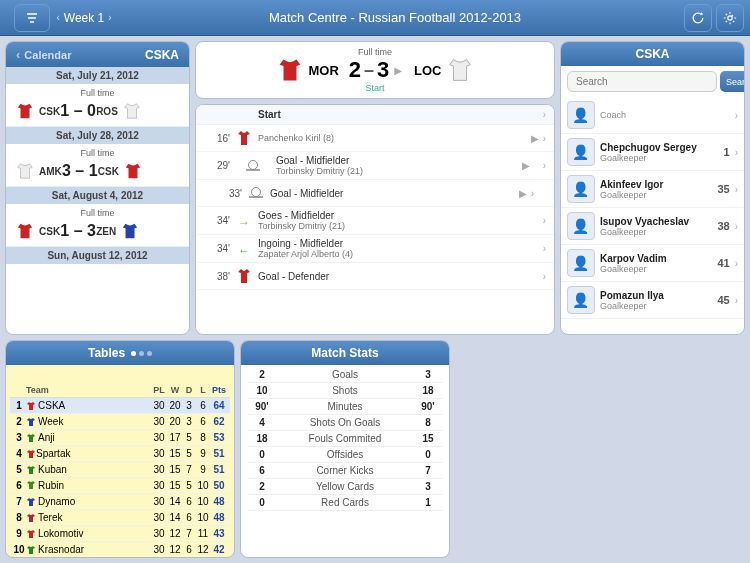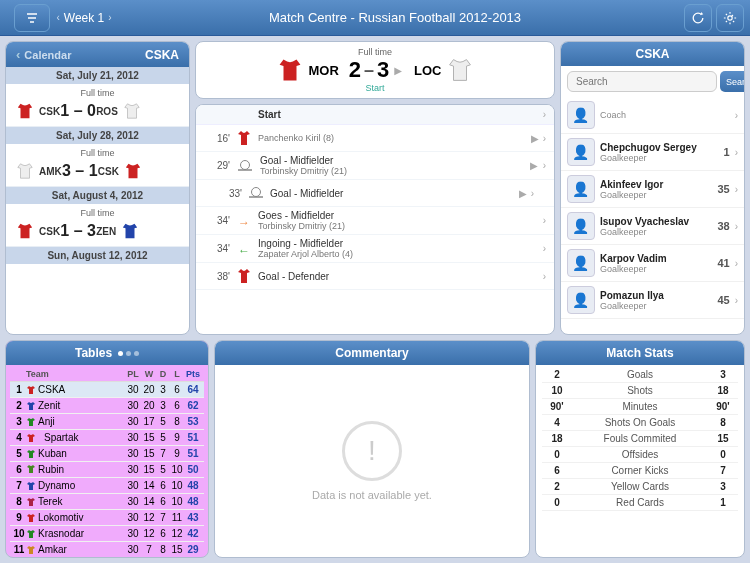--- a/index.html
+++ b/index.html
@@ -233,21 +233,21 @@
                 <path d="M5 1 L2 4 L5 5 L5 15 L11 15 L11 5 L14 4 L11 1 Q9 3 8 3 Q7 3 5 1Z" fill="#cc2222"></path>
               </svg>
           </div>
           <div style="flex:1;">
             <div style="font-size:9px; color:#777;">Panchenko Kiril (8)</div>
           </div>
           <span style="font-size:10px; color:#aaa;">▶</span>
           <span style="font-size:10px; color:#aaa;">›</span>
         </div>
 
-        <div style="display:flex; align-items:center; padding:3px 8px; border-bottom:1px solid #f0f4f8; gap:5px;">
+        <div style="display:flex; align-items:center; padding:3px 8px; border-bottom:1px solid #f0f4f8; gap:13px;">
           <span style="width:26px; text-align:right; font-size:10px; color:#555;">29'</span>
           <div style="width:20px; height:20px; display:flex; align-items:center; justify-content:center;">
             <svg width="16" height="12" viewBox="0 0 16 12">
                 <circle cx="8" cy="5" r="4.5" fill="none" stroke="#888" stroke-width="1"></circle>
                 <line x1="1" y1="10" x2="15" y2="10" stroke="#888" stroke-width="1.5"></line>
               </svg>
           </div>
           <div style="flex:1;">
             <div style="font-size:10px; color:#333;">Goal - Midfielder</div>
             <div style="font-size:9px; color:#777;">Torbinsky Dmitriy (21)</div>
@@ -379,30 +379,30 @@
           <span class="player-chevron">›</span>
         </div>
 
       </div>
     </div>
 
   </div>
 
   <div style="display:flex; gap:5px; height:218px;">
 
-    <div style="width:204px; background:#f0abfc; border-radius:8px; border:1px solid #b0bdd0; overflow:hidden; display:flex; flex-direction:column;">
+    <div style="width:230px; background:#fef9c3; border-radius:8px; border:1px solid #b0bdd0; overflow:hidden; display:flex; flex-direction:column;">
       <div class="panel-title">
         <span>Tables</span>
         <div class="panel-dots">
           <div class="dot active"></div>
           <div class="dot"></div>
           <div class="dot"></div>
         </div>
       </div>
-      <div style="overflow-y:auto; flex:1; padding:2px 4px;">
+      <div style="overflow-y:auto; flex:1; padding:18px 4px;">
         <div class="table-header-row">
           <span class="col-pos"></span>
           <span class="col-team">Team</span>
           <span class="col-pl">PL</span>
           <span class="col-w">W</span>
           <span class="col-d">D</span>
           <span class="col-l">L</span>
           <span class="col-pts">Pts</span>
         </div>
 
@@ -419,21 +419,21 @@
           <span class="col-d">3</span>
           <span class="col-l">6</span>
           <span class="col-pts">64</span>
         </div>
         <div class="table-row">
           <span class="col-pos">2</span>
           <span class="col-team" style="display:flex;align-items:center;gap:2px;">
               <svg width="10" height="10" viewBox="0 0 10 10">
                 <path d="M3 1L1 3l2 1v5h4V4l2-1L7 1Q6 2 5 2Q4 2 3 1Z" fill="#2244aa"></path>
               </svg>
-              <span>Zenit</span>
+              <span>Week</span>
             </span>
           <span class="col-pl">30</span>
           <span class="col-w">20</span>
           <span class="col-d">3</span>
           <span class="col-l">6</span>
           <span class="col-pts">62</span>
         </div>
         <div class="table-row">
           <span class="col-pos">3</span>
           <span class="col-team" style="display:flex;align-items:center;gap:2px;">
@@ -443,21 +443,21 @@
               <span>Anji</span>
             </span>
           <span class="col-pl">30</span>
           <span class="col-w">17</span>
           <span class="col-d">5</span>
           <span class="col-l">8</span>
           <span class="col-pts">53</span>
         </div>
         <div class="table-row">
           <span class="col-pos">4</span>
-          <span class="col-team" style="display:flex;align-items:center;gap:8px;">
+          <span class="col-team" style="display:flex;align-items:center;gap:0;">
               <svg width="10" height="10" viewBox="0 0 10 10">
                 <path d="M3 1L1 3l2 1v5h4V4l2-1L7 1Q6 2 5 2Q4 2 3 1Z" fill="#cc2222"></path>
               </svg>
               <span>Spartak</span>
             </span>
           <span class="col-pl">30</span>
           <span class="col-w">15</span>
           <span class="col-d">5</span>
           <span class="col-l">9</span>
           <span class="col-pts">51</span>
@@ -557,31 +557,20 @@
           <span class="col-pl">30</span>
           <span class="col-w">7</span>
           <span class="col-d">8</span>
           <span class="col-l">15</span>
           <span class="col-pts">29</span>
         </div>
 
       </div>
     </div>
 
-    <div style="flex:1; background:white; border-radius:8px; border:1px solid #b0bdd0; overflow:hidden; display:flex; flex-direction:column;">
-      <div class="panel-title">
-        <span>Commentary</span>
-      </div>
-      <div style="flex:1; display:flex; flex-direction:column; align-items:center; justify-content:center; gap:8px;">
-        <div style="width:60px; height:60px; border-radius:50%; border:3px solid #ddd; display:flex; align-items:center; justify-content:center;">
-          <span style="font-size:28px; color:#ccc;">!</span>
-        </div>
-        <span style="font-size:11px; color:#aaa;">Data is not available yet.</span>
-      </div>
-    </div>
 
     <div style="width:210px; background:white; border-radius:8px; border:1px solid #b0bdd0; overflow:hidden; display:flex; flex-direction:column;">
       <div class="panel-title">
         <span>Match Stats</span>
       </div>
       <div style="flex:1; overflow-y:auto; padding:2px 6px;">
 
         <div class="stat-row">
           <span class="stat-val-left">2</span>
           <span class="stat-label">Goals</span>

